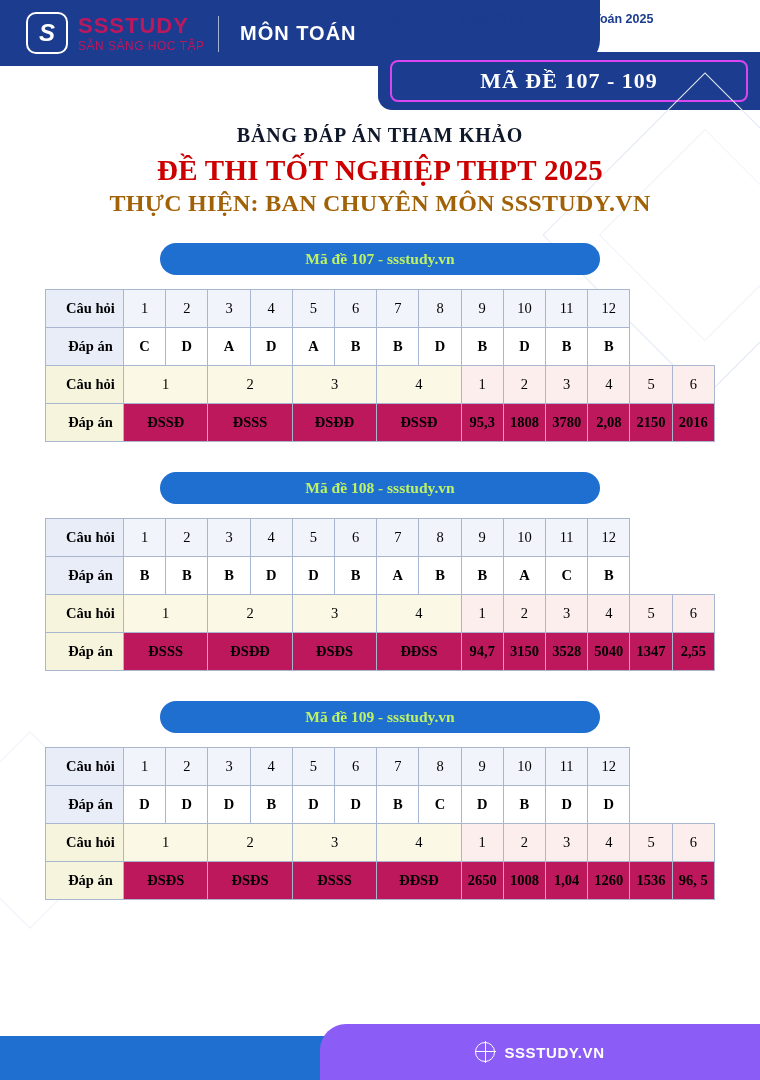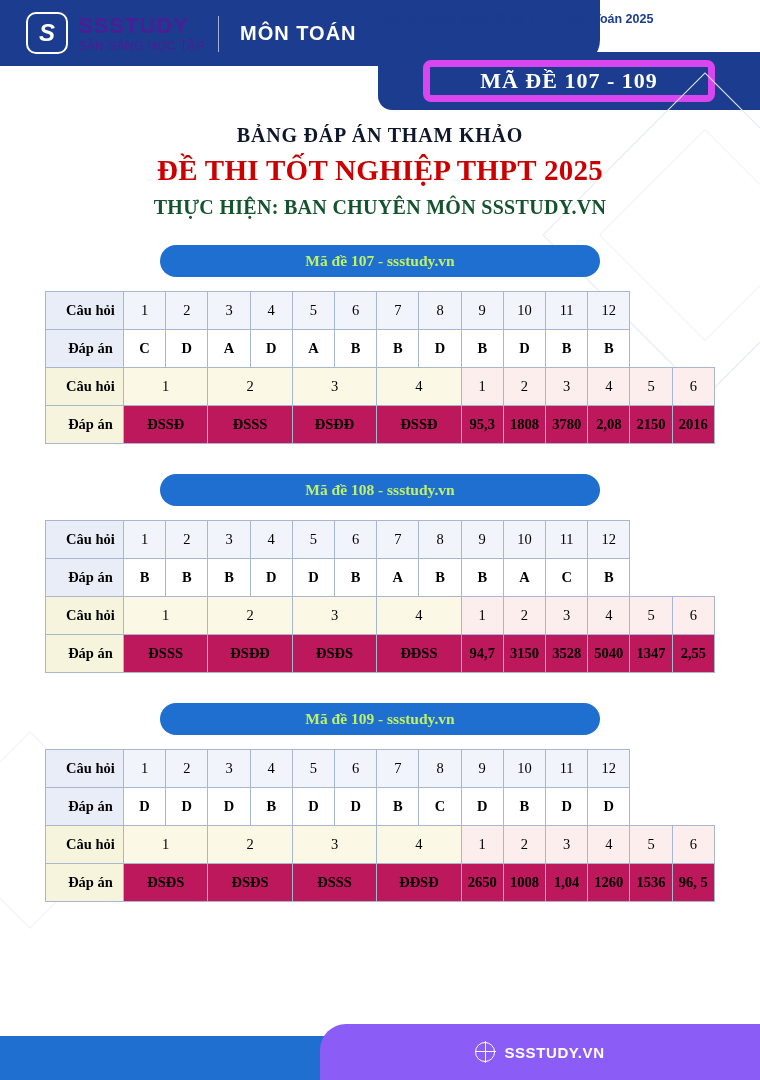--- a/index.html
+++ b/index.html
@@ -38,21 +38,21 @@
     border-radius: 10px;
     display: flex;
     align-items: center;
     justify-content: center;
     color: #ffffff;
     font-family: "Liberation Sans", sans-serif;
     font-weight: bold;
     font-size: 24px;
     font-style: italic;
   }
-  .logo-text { color: #4c1d95; line-height: 1; }
+  .logo-text { color: #be185d; line-height: 1; }
   .logo-name {
     font-family: "Liberation Sans", sans-serif;
     font-size: 22px;
     font-weight: bold;
     letter-spacing: 1px;
   }
   .logo-tag {
     font-family: "Liberation Sans", sans-serif;
     font-size: 12px;
     letter-spacing: 0.5px;
@@ -86,22 +86,22 @@
     right: 0; top: 52px;
     width: 382px; height: 58px;
     background: #1b3c8f;
     border-top-left-radius: 14px;
     border-bottom-left-radius: 14px;
     display: flex;
     align-items: center;
     justify-content: center;
   }
   .code-badge-inner {
-    width: 292px; height: 42px;
-    border: 7px solid #d946ef;
+    width: 358px; height: 42px;
+    border: 2px solid #d946ef;
     border-radius: 8px;
     display: flex;
     align-items: center;
     justify-content: center;
     color: #ffffff;
     font-family: "Liberation Serif", serif;
     font-weight: bold;
     font-size: 22px;
     letter-spacing: 1px;
   }
@@ -146,24 +146,24 @@
     letter-spacing: 0.8px;
   }
   .title2 {
     color: #cc0000;
     font-size: 29px;
     font-weight: bold;
     margin-top: 7px;
     letter-spacing: 0.3px;
   }
   .title3 {
-    color: #14532d;
-    font-size: 20px;
-    font-weight: bold;
-    margin-top: 9px;
+    color: #a16207;
+    font-size: 24px;
+    font-weight: bold;
+    margin-top: 3px;
     letter-spacing: 0.3px;
   }
 
   
   .section { position: relative; z-index: 2; }
   .pill {
     width: 440px;
     margin: 0 auto;
     height: 32px;
     background: #1f6fd0;

